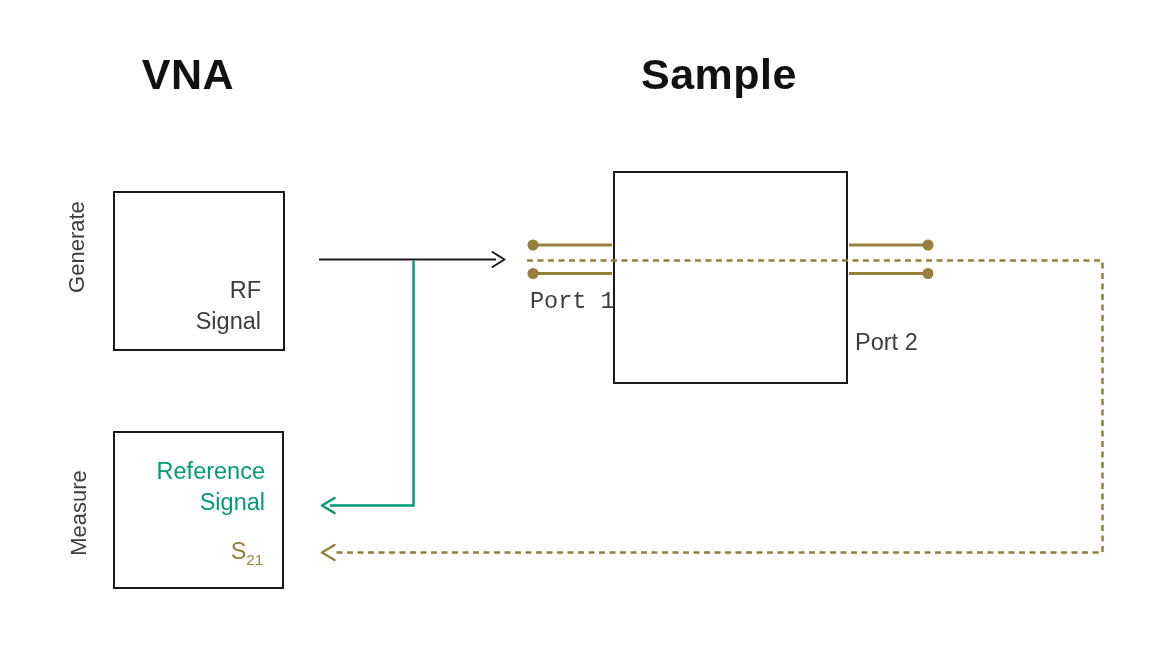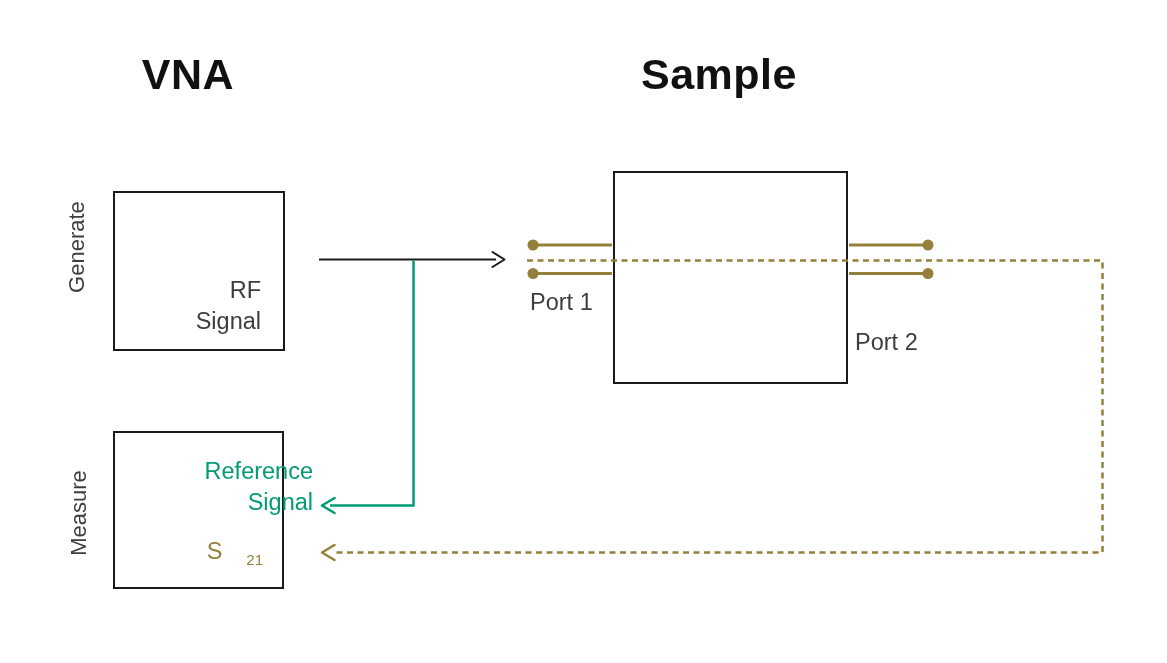--- a/index.html
+++ b/index.html
@@ -46,32 +46,32 @@
   .vlabel.generate { left: 2px; top: 234px; }
   .vlabel.measure  { left: 4px; top: 500px; }
   .sig-label {
     position: absolute;
     text-align: right;
     font-size: 23.5px;
     line-height: 31px;
     color: #3d3d3d;
   }
   .rf-label  { left: 113px; top: 231px; width: 148px; margin-top: 44px; }
-  .ref-label { left: 113px; top: 456px; width: 152px; color: #009b77; margin-left: 48px; }
+  .ref-label { left: 113px; top: 456px; width: 152px; color: #009b77; }
   .s21-label { left: 113px; top: 536px; width: 150px; color: #94803a; }
-  .s21-label sub { font-size: 15px; line-height: 0; margin-left: 24px; }
+  .s21-label sub { font-size: 15px; line-height: 0; }
   .port-label {
     position: absolute;
     top: 288px;
     font-size: 23.5px;
     line-height: 28px;
     color: #3d3d3d;
     white-space: nowrap;
   }
-  .port-label.p1 { left: 530px; }
+  .port-label.p1 { left: 530px; font-family: Liberation Mono, monospace; }
   .port-label.p2 { left: 855px; margin-top: 40px; }
   svg.overlay {
     position: absolute;
     left: 0; top: 0;
     width: 1167px;
     height: 663px;
     pointer-events: none;
   }
 </style>
 </head>

